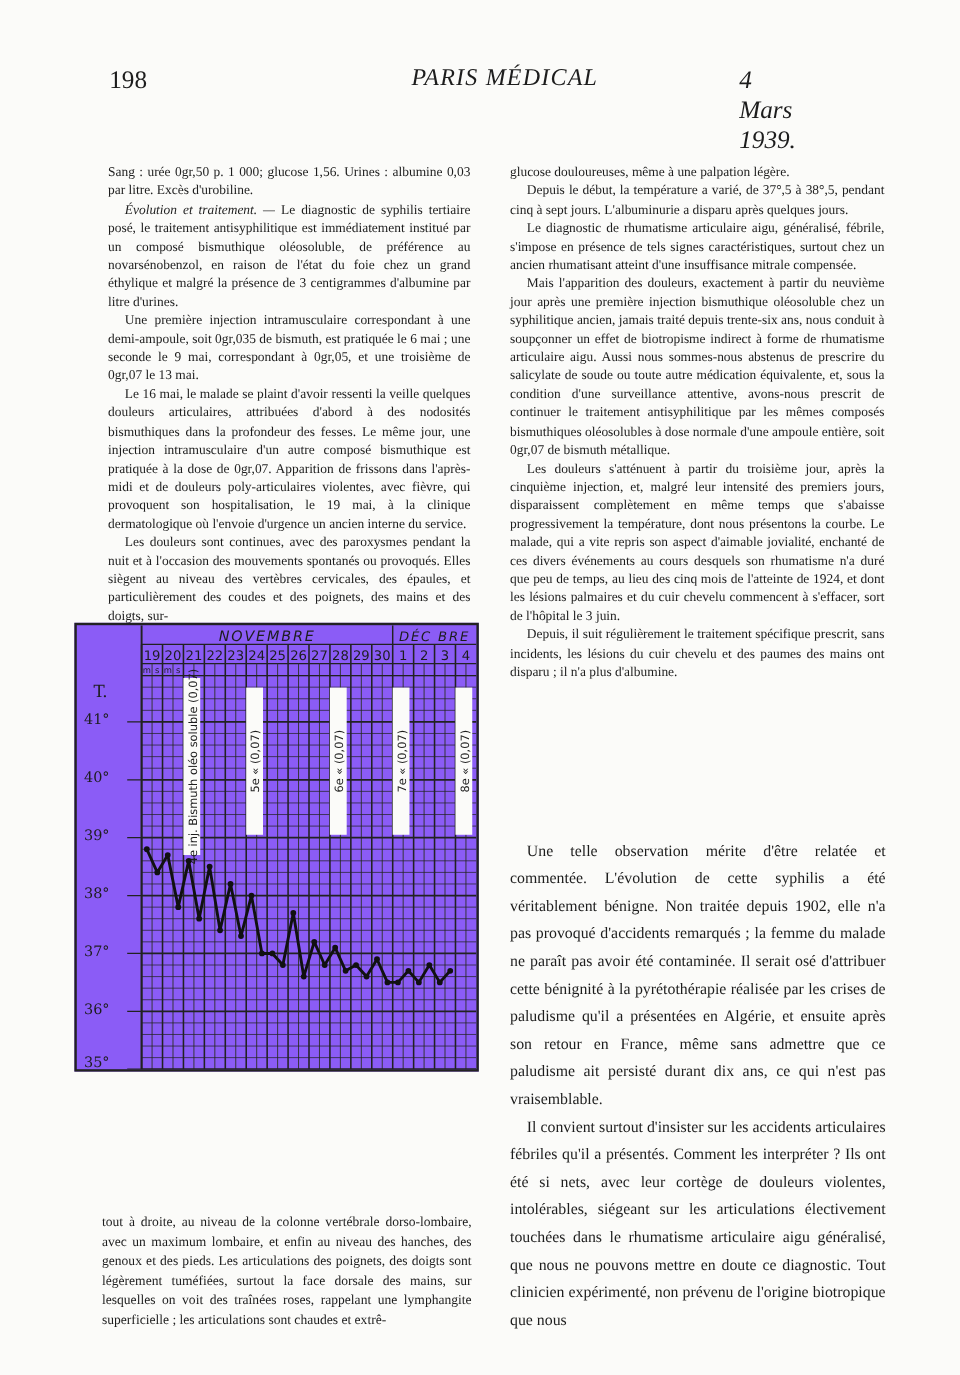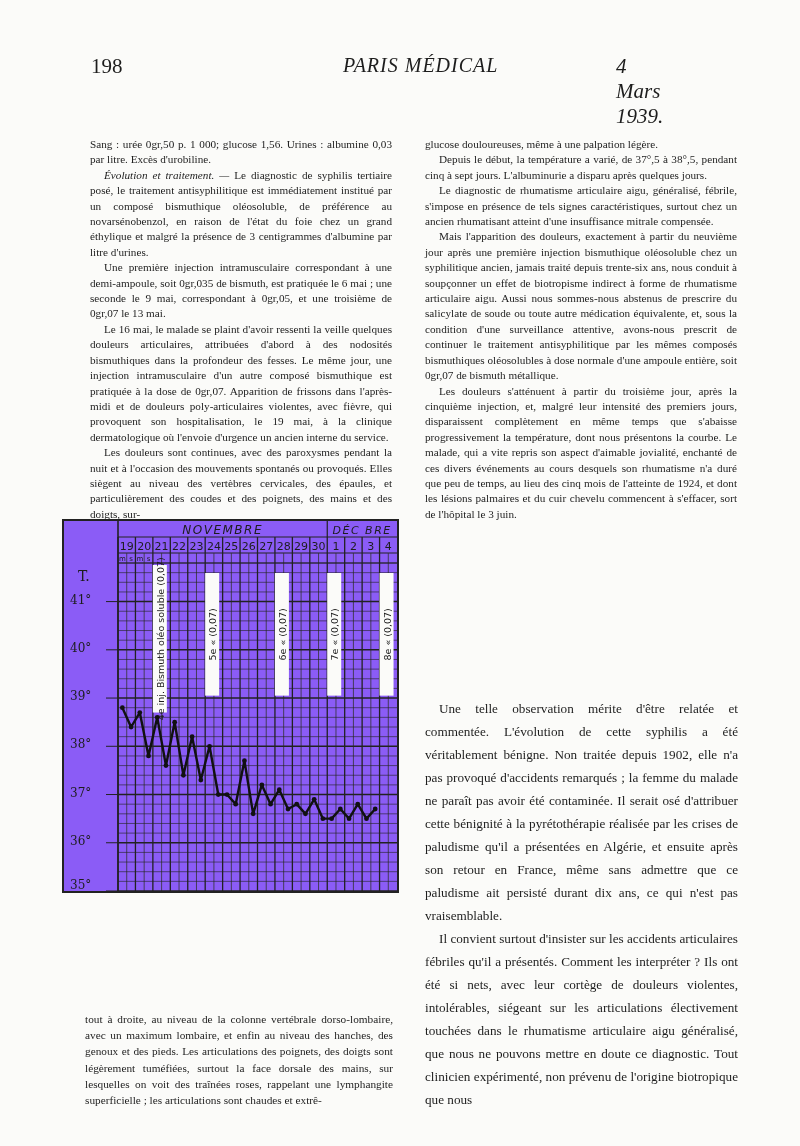--- a/index.html
+++ b/index.html
@@ -38,20 +38,21 @@
   <p>Le 16 mai, le malade se plaint d'avoir ressenti la veille quelques douleurs articulaires, attribuées d'abord à des nodosités bismuthiques dans la profondeur des fesses. Le même jour, une injection intramusculaire d'un autre composé bismuthique est pratiquée à la dose de 0gr,07. Apparition de frissons dans l'après-midi et de douleurs poly-articulaires violentes, avec fièvre, qui provoquent son hospitalisation, le 19 mai, à la clinique dermatologique où l'envoie d'urgence un ancien interne du service.</p>
   <p>Les douleurs sont continues, avec des paroxysmes pendant la nuit et à l'occasion des mouvements spontanés ou provoqués. Elles siègent au niveau des vertèbres cervicales, des épaules, et particulièrement des coudes et des poignets, des mains et des doigts, sur-</p>
 </div>
 
 <div class="col col-right-top">
   <p class="noindent">glucose douloureuses, même à une palpation légère.</p>
   <p>Depuis le début, la température a varié, de 37°,5 à 38°,5, pendant cinq à sept jours. L'albuminurie a disparu après quelques jours.</p>
   <p>Le diagnostic de rhumatisme articulaire aigu, généralisé, fébrile, s'impose en présence de tels signes caractéristiques, surtout chez un ancien rhumatisant atteint d'une insuffisance mitrale compensée.</p>
   <p>Mais l'apparition des douleurs, exactement à partir du neuvième jour après une première injection bismuthique oléosoluble chez un syphilitique ancien, jamais traité depuis trente-six ans, nous conduit à soupçonner un effet de biotropisme indirect à forme de rhumatisme articulaire aigu. Aussi nous sommes-nous abstenus de prescrire du salicylate de soude ou toute autre médication équivalente, et, sous la condition d'une surveillance attentive, avons-nous prescrit de continuer le traitement antisyphilitique par les mêmes composés bismuthiques oléosolubles à dose normale d'une ampoule entière, soit 0gr,07 de bismuth métallique.</p>
   <p>Les douleurs s'atténuent à partir du troisième jour, après la cinquième injection, et, malgré leur intensité des premiers jours, disparaissent complètement en même temps que s'abaisse progressivement la température, dont nous présentons la courbe. Le malade, qui a vite repris son aspect d'aimable jovialité, enchanté de ces divers événements au cours desquels son rhumatisme n'a duré que peu de temps, au lieu des cinq mois de l'atteinte de 1924, et dont les lésions palmaires et du cuir chevelu commencent à s'effacer, sort de l'hôpital le 3 juin.</p>
+  <p>Depuis, il suit régulièrement le traitement spécifique prescrit, sans incidents, les lésions du cuir chevelu et des paumes des mains ont disparu ; il n'a plus d'albumine.</p>
 </div>
 
 <div class="chart">
   <svg id="chart-svg" width="333" height="370">
       <line x1="54" y1="0" x2="54" y2="370" stroke="#222" stroke-width="1.6"></line>
       <text x="158.625" y="13" font-size="12" font-style="italic" font-family="DejaVu Sans, sans-serif" letter-spacing="1.5" text-anchor="middle" fill="#1d1d1d">NOVEMBRE</text>
       <text x="298.125" y="13" font-size="11" font-style="italic" font-family="DejaVu Sans, sans-serif" letter-spacing="1.5" text-anchor="middle" fill="#1d1d1d">DÉC BRE</text>
       <line x1="263.25" y1="0" x2="263.25" y2="16" stroke="#222" stroke-width="1.2"></line>
       <line x1="54" y1="16" x2="333" y2="16" stroke="#222" stroke-width="1"></line>
       <text x="62.71875" y="29" font-size="11" font-family="DejaVu Sans, sans-serif" text-anchor="middle" fill="#1d1d1d">19</text>

